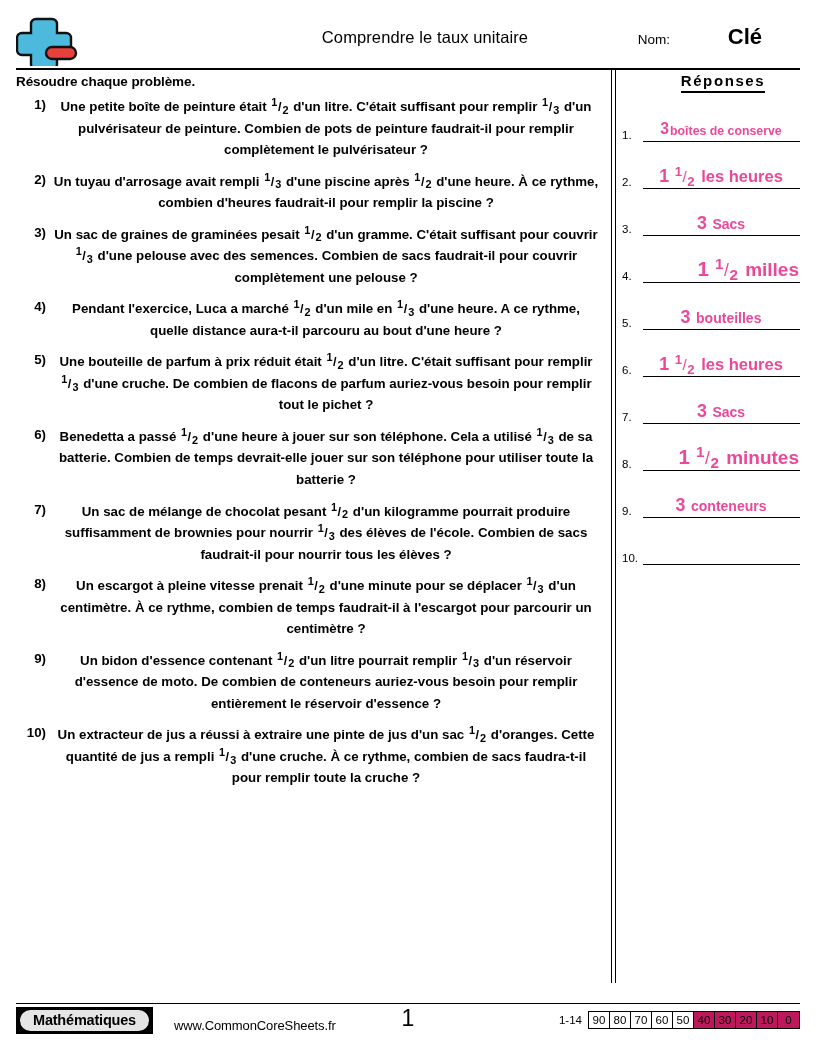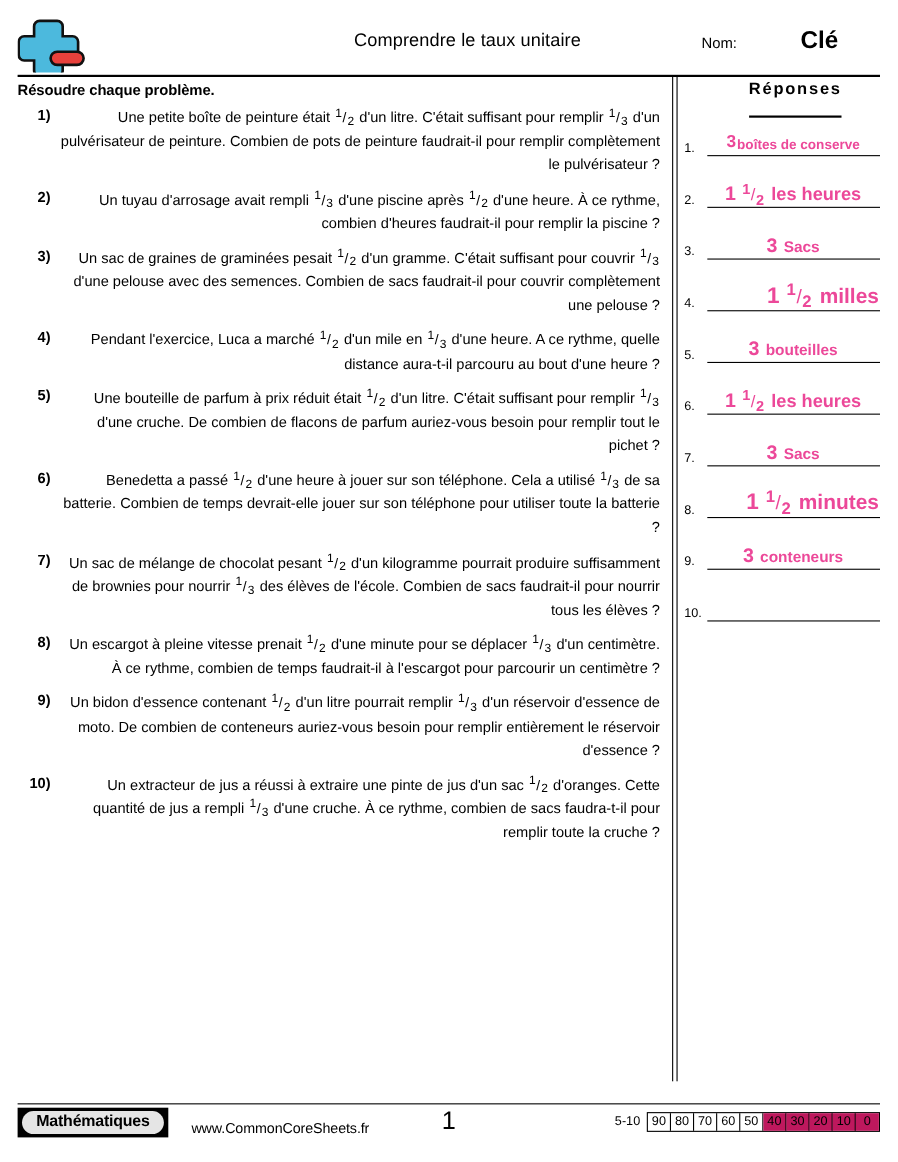--- a/index.html
+++ b/index.html
@@ -96,21 +96,22 @@
   .problem .num{
     position:absolute;
     left:4px;top:-2px;
     font-weight:bold;
     font-size:13.3px;
     text-align:right;
     width:26px;
   }
   .problem .qtext{
     display:block;
-    text-align:right;
+    text-align:center;
+    font-weight:bold;
   }
   
   .frac{
     display:inline-block;
     white-space:nowrap;
     padding:0 1px;
   }
   .frac .n{
     font-size:.82em;
     vertical-align:.46em;
@@ -130,21 +131,21 @@
   
   .answers-head{
     text-align:center;
     font-size:15px;
     font-weight:bold;
     letter-spacing:1.6px;
     margin:2px 0 6px 0;
   }
   .answers-head span{
     border-bottom:2.2px solid #000;
-    padding-bottom:16px;
+    padding-bottom:2px;
     margin-left:24px;
   }
   .ans-row{
     position:relative;
     height:47px;
   }
   .ans-row .idx{
     position:absolute;
     left:0;bottom:1px;
     font-size:11.5px;
@@ -365,21 +366,21 @@
 
   </div>
 
   <div class="footer">
     <span class="badge">
       <span class="pill">Mathématiques</span>
     </span>
     <span class="site">www.CommonCoreSheets.fr</span>
     <span class="pagenum">1</span>
     <span class="scale">
-      <span class="range">5-10</span>
+      <span class="range">1-14</span>
       <span class="cells" id="scale-cells">
           <span class="cell">90</span>
           <span class="cell">80</span>
           <span class="cell">70</span>
           <span class="cell">60</span>
           <span class="cell">50</span>
           <span class="cell hl">40</span>
           <span class="cell hl">30</span>
           <span class="cell hl">20</span>
           <span class="cell hl">10</span>

